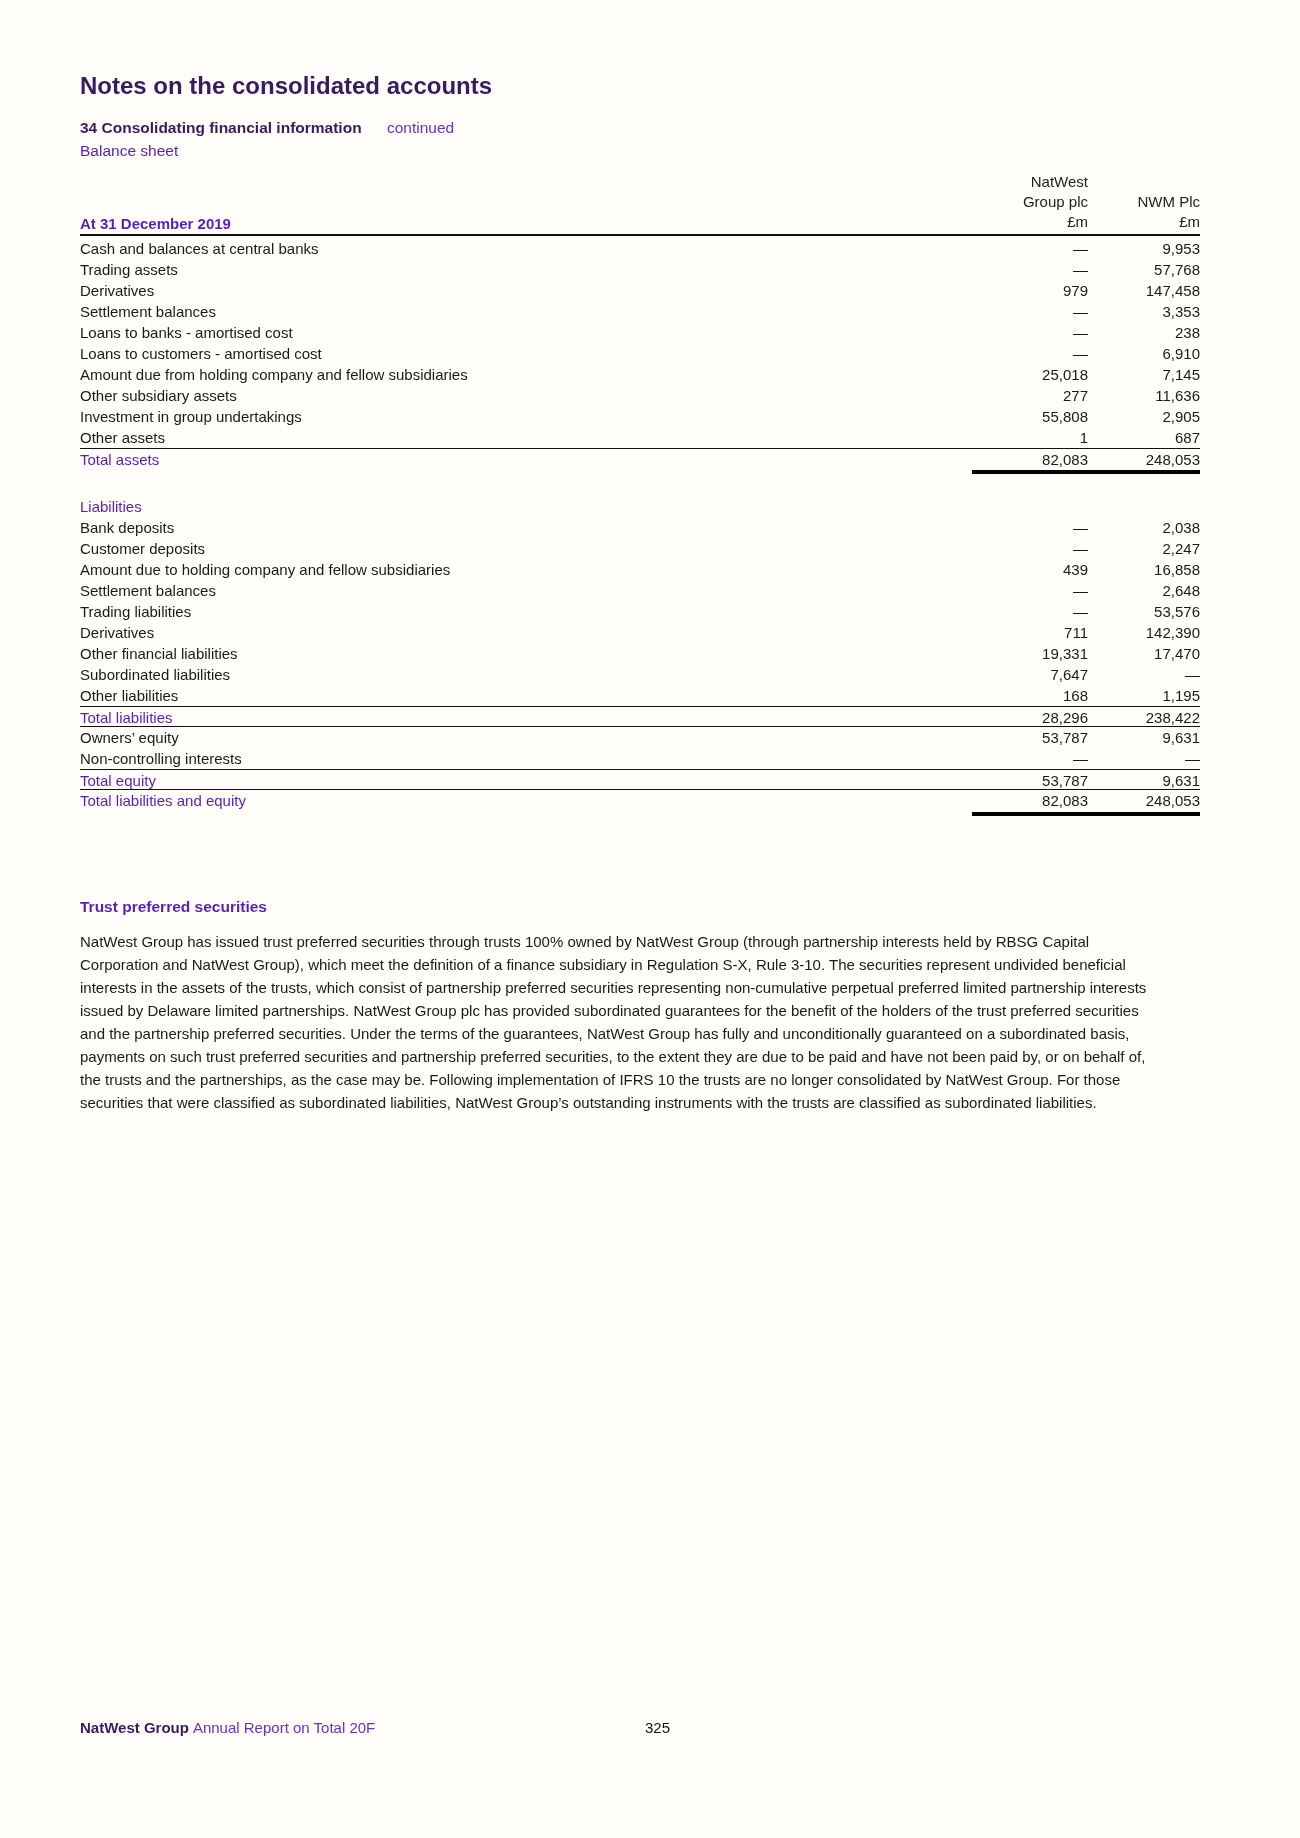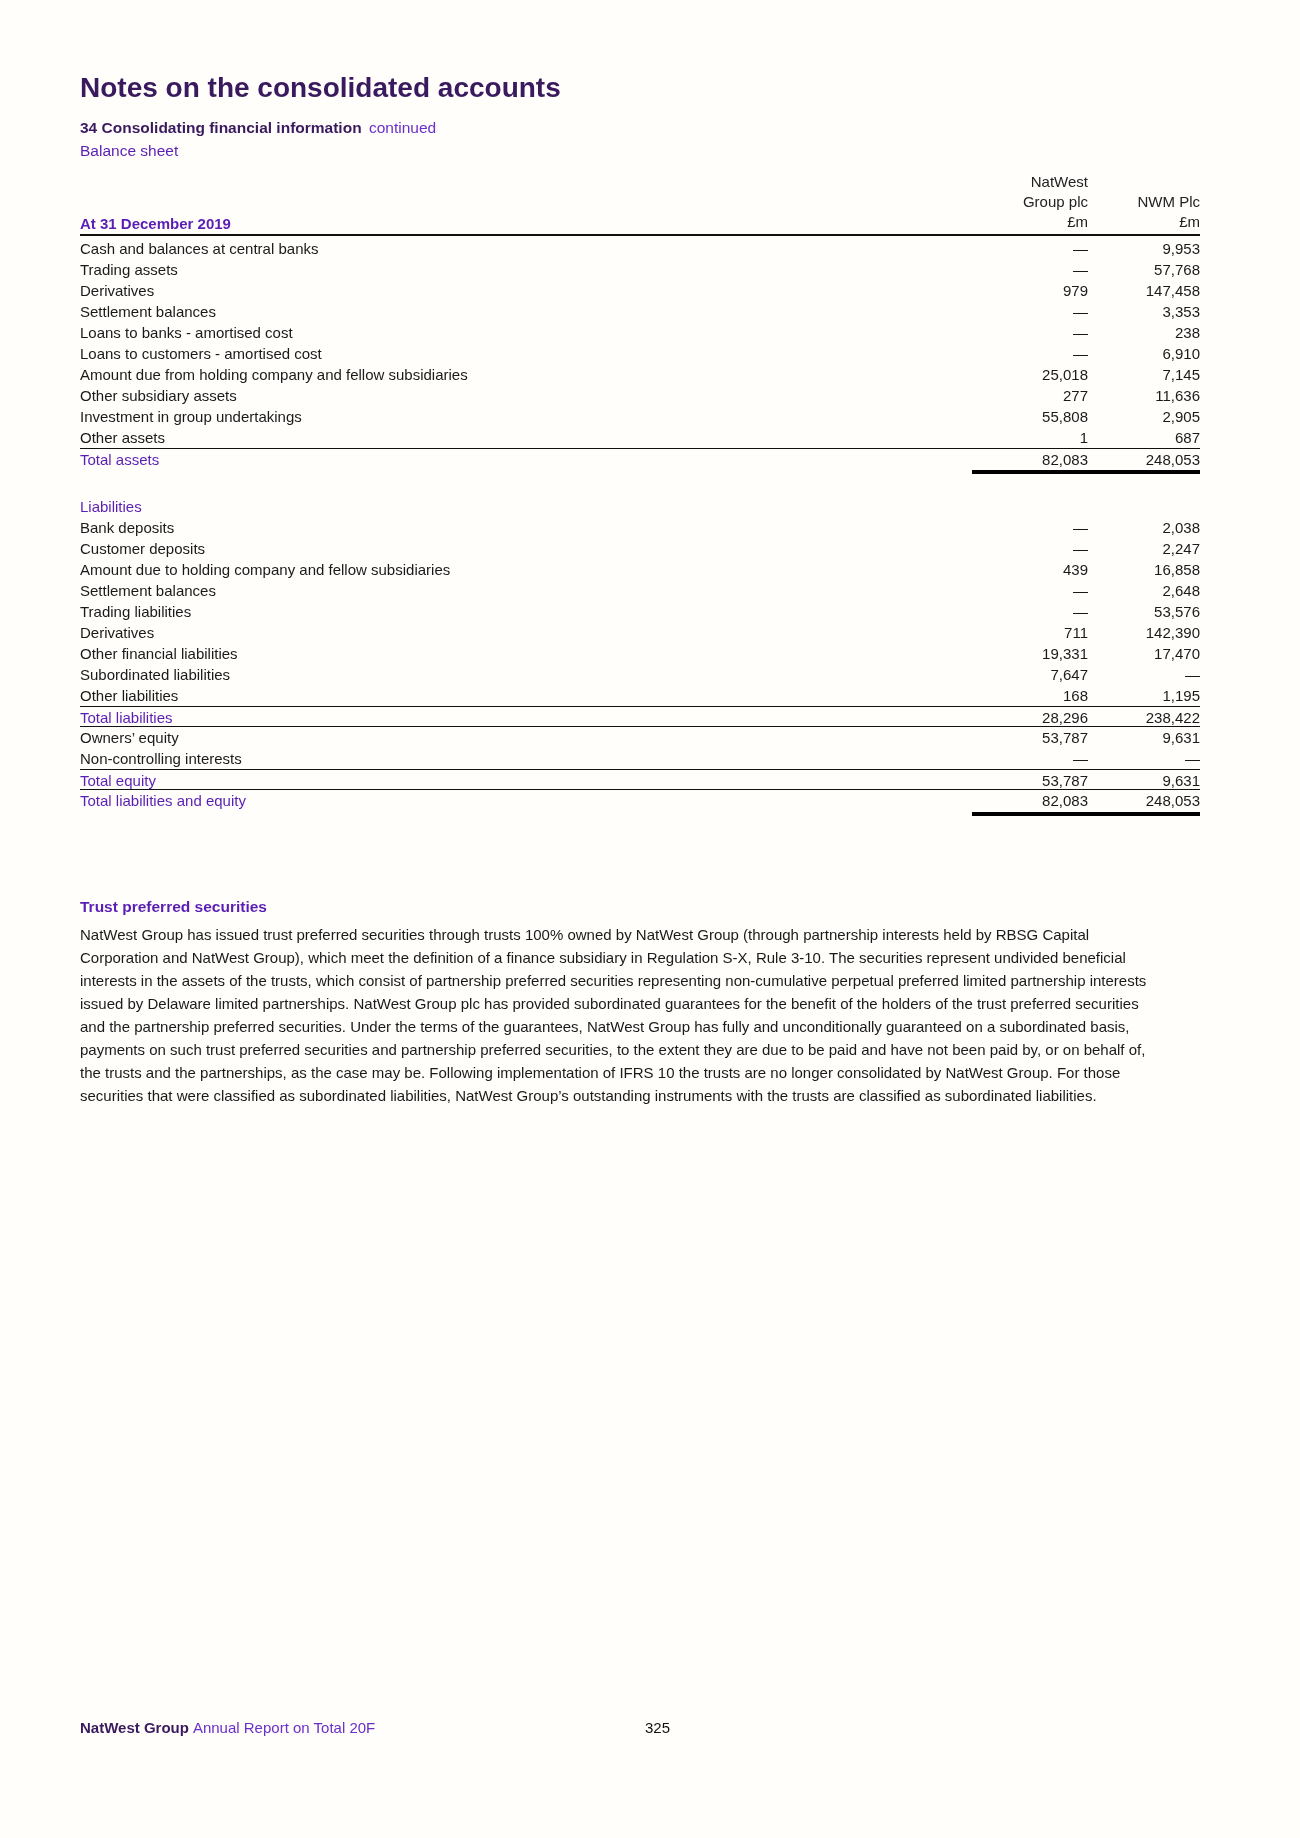--- a/index.html
+++ b/index.html
@@ -4,25 +4,25 @@
 <style>
   * { margin:0; padding:0; box-sizing:border-box; }
   html,body { background:#ffffff; }
   body { font-family:"Liberation Sans", sans-serif; }
   .page {
     position:relative; width:1300px; height:1838px;
     background:#fffefb; overflow:hidden;
   }
   .title {
     position:absolute; left:80px; top:72px;
-    font-size:28px; font-weight:bold; color:#3a1a5e;
+    font-size:24px; font-weight:bold; color:#3a1a5e;
   }
   .note-line { position:absolute; left:80px; top:119px; font-size:15.5px; }
   .note-bold { font-weight:bold; color:#3a1a5e; }
-  .note-cont { color:#6b2fc9; margin-left:3px; }
+  .note-cont { color:#6b2fc9; margin-left:21px; }
   .subtitle {
     position:absolute; left:80px; top:142px;
     font-size:15.5px; font-weight:normal; color:#5a1eb4;
   }
 
   
   .bs-table { position:absolute; left:80px; top:172px; width:1120px; font-size:15px; }
   .bs-header {
     display:grid; grid-template-columns:1fr 120px 112px;
     align-items:end; border-bottom:2.5px solid #111; padding-bottom:2px;
@@ -40,21 +40,21 @@
   .bs-row.rule-above { border-top:1.5px solid #111; }
   .bs-row.rule-below { border-bottom:1.5px solid #111; }
   .bs-gap { height:20px; }
   .thick-underline {
     height:4px; background:#000; width:228px;
     margin-left:auto; margin-top:1px; margin-bottom:2px;
   }
 
   
   .tps { position:absolute; left:80px; top:898px; width:1072px; }
-  .tps-heading { font-size:15.5px; font-weight:bold; color:#5a1eb4; margin-bottom:7px; }
+  .tps-heading { font-size:15.5px; font-weight:bold; color:#5a1eb4; margin-bottom:14px; }
   .tps-body { font-size:15px; line-height:23px; color:#1a1a1a; }
 
   
   .footer { position:absolute; left:80px; top:1719px; font-size:15px; }
   .footer-brand { font-weight:bold; color:#3a1a5e; }
   .footer-report { color:#6b2fc9; margin-left:4px; }
   .page-number { position:absolute; left:645px; top:1719px; font-size:15px; color:#111; }
 </style>
 </head>
 <body>

